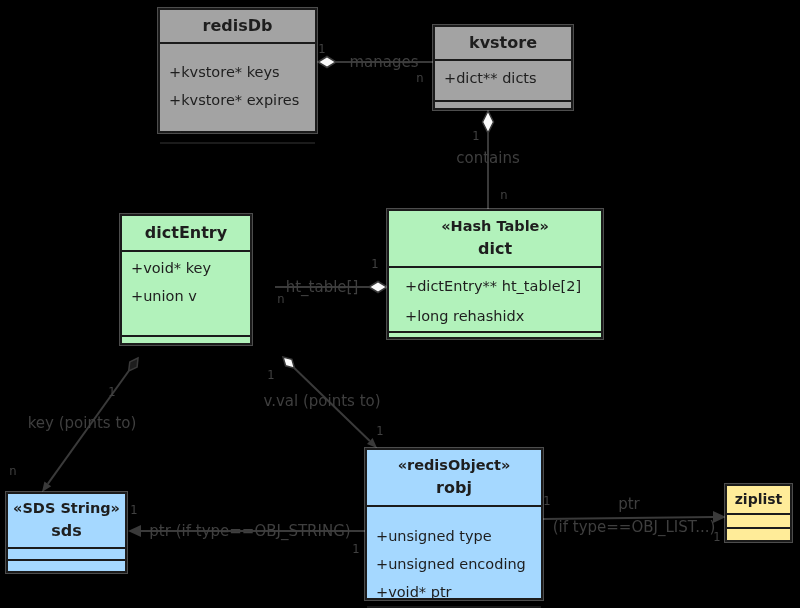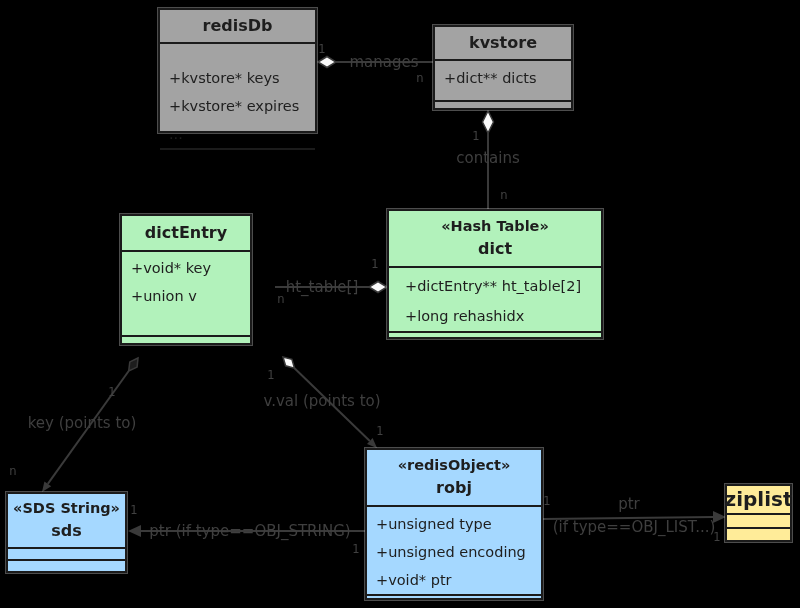--- a/index.html
+++ b/index.html
@@ -99,21 +99,21 @@
 
   <div class="edge-label" style="left:629px;top:504px;">ptr</div>
   <div class="edge-label" style="left:634px;top:527px;">(if type==OBJ_LIST...)</div>
   <div class="card-label" style="left:547px;top:501px;">1</div>
   <div class="card-label" style="left:717px;top:537px;">1</div>
 
   <div class="uml-box red" style="left:158px;top:8px;width:159px;height:125px;">
     <div class="uml-title" style="height:32px;">
       <span>redisDb</span>
     </div>
-    <div class="uml-attrs" style="padding-top:20px;">
+    <div class="uml-attrs" style="padding-top:14px;">
       <div class="uml-attr">+kvstore* keys</div>
       <div class="uml-attr">+kvstore* expires</div>
       <div class="uml-attr">...</div>
     </div>
     <div class="uml-strip" style="flex:0 0 6px;"></div>
   </div>
 
   <div class="uml-box red" style="left:433px;top:25px;width:140px;height:85px;">
     <div class="uml-title" style="height:32px;">
       <span>kvstore</span>
@@ -154,29 +154,29 @@
     </div>
     <div class="uml-strip"></div>
     <div class="uml-strip"></div>
   </div>
 
   <div class="uml-box blue" style="left:365px;top:448px;width:178px;height:152px;">
     <div class="uml-title" style="height:55px;">
       <span class="uml-stereotype">«redisObject»</span>
       <span>robj</span>
     </div>
-    <div class="uml-attrs" style="padding-top:3px;">
+    <div class="uml-attrs" style="padding-top:15px;">
       <div class="uml-attr">+unsigned type</div>
       <div class="uml-attr">+unsigned encoding</div>
       <div class="uml-attr">+void* ptr</div>
     </div>
     <div class="uml-strip" style="flex:0 0 8px;"></div>
   </div>
 
   <div class="uml-box yellow" style="left:725px;top:484px;width:67px;height:58px;">
-    <div class="uml-title" style="height:27px;border-bottom:none;font-size:20px;">
+    <div class="uml-title" style="height:27px;border-bottom:none;font-size:14px;">
       <span>ziplist</span>
     </div>
     <div class="uml-strip"></div>
     <div class="uml-strip"></div>
   </div>
 
 </div>
 
 </body></html>

